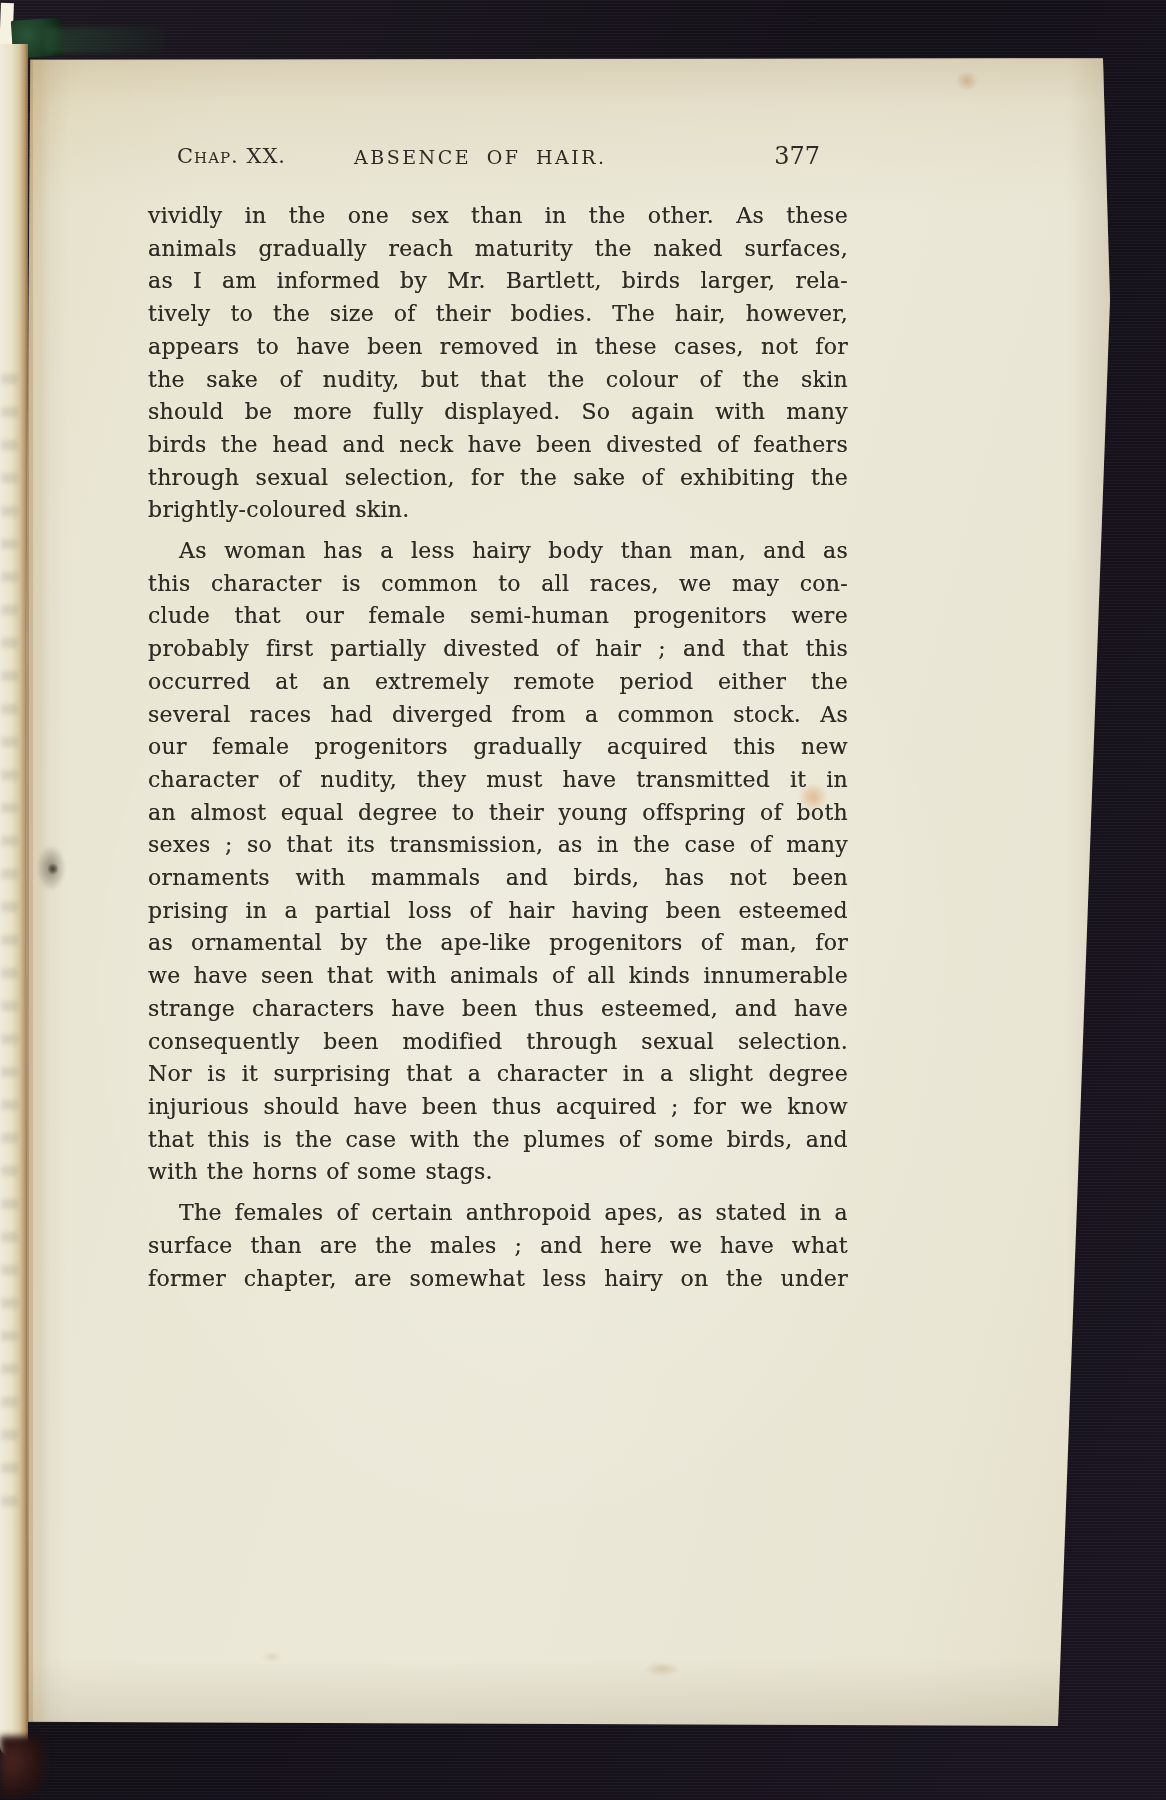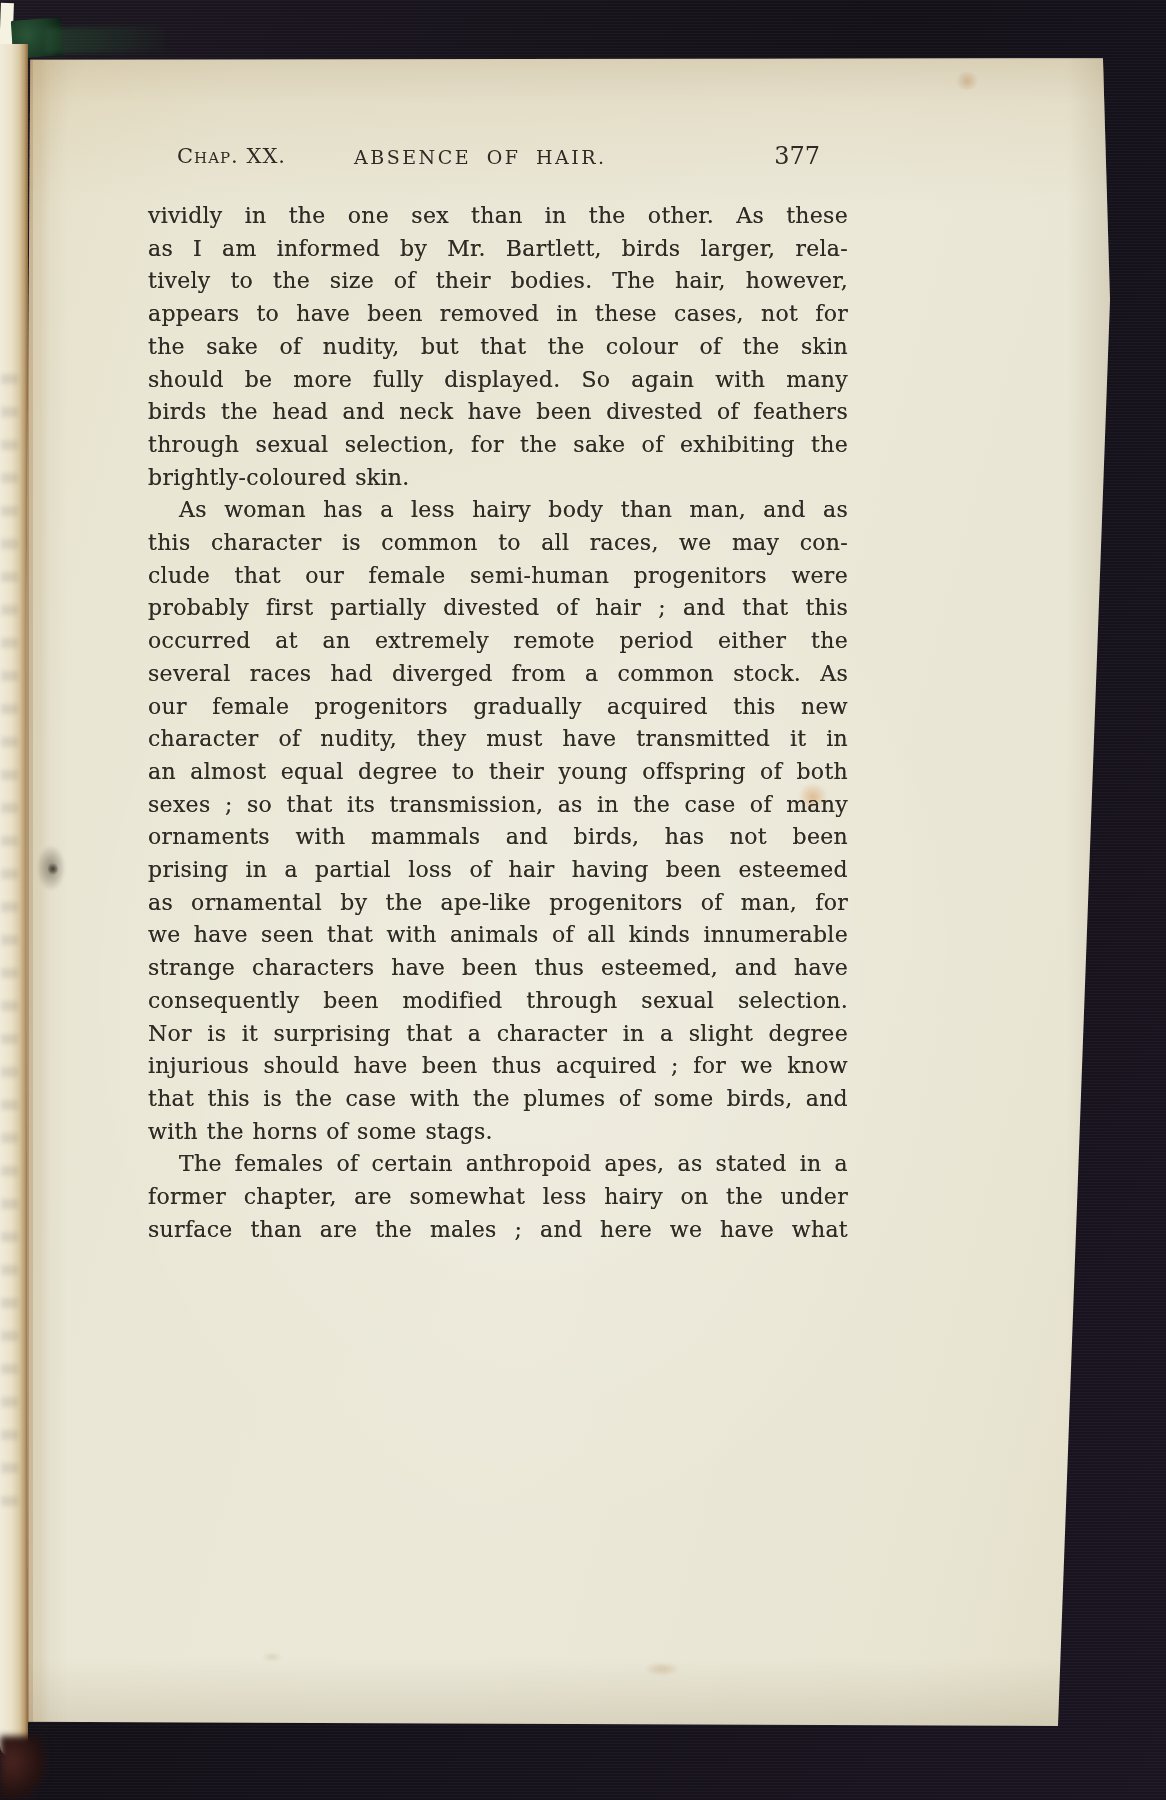--- a/index.html
+++ b/index.html
@@ -103,21 +103,21 @@
   
   .body-text {
     position:absolute; left:122px; top:146px; width:700px;
     font-size:22px; line-height:32.7px;
     letter-spacing:0.3px; word-spacing:1.5px;
     color: var(--ink, #2e2b25);
     text-shadow: 0 0 0.5px rgba(46,43,37,0.65);
   }
   .tline { text-align:justify; text-align-last:justify; }
   .tline.lastline { text-align-last:left; }
-  .tline.indent { text-indent:31px; }
+  .tline.indent { text-indent:31px;margin-top:8px; }
 </style>
 </head>
 <body>
 
 <div class="cloth"></div>
 <div class="white-sliver"></div>
 <div class="green-board"></div>
 <div class="green-smear"></div>
 <div class="prev-pages">
   <div class="showthrough"></div>
@@ -135,20 +135,21 @@
   <div class="spot spot-bottom2"></div>
 
   <header class="running-head">
     <span class="chap">Chap. XX.</span>
     <span class="rtitle">ABSENCE OF HAIR.</span>
     <span class="pagenum">377</span>
   </header>
 
   <main class="body-text">
       <div class="tline">vividly in the one sex than in the other.  As these</div>
+      <div class="tline">animals gradually reach maturity the naked surfaces,</div>
       <div class="tline">as I am informed by Mr. Bartlett, birds larger, rela-</div>
       <div class="tline">tively to the size of their bodies.  The hair, however,</div>
       <div class="tline">appears to have been removed in these cases, not for</div>
       <div class="tline">the sake of nudity, but that the colour of the skin</div>
       <div class="tline">should be more fully displayed.  So again with many</div>
       <div class="tline">birds the head and neck have been divested of feathers</div>
       <div class="tline">through sexual selection, for the sake of exhibiting the</div>
       <div class="tline lastline">brightly-coloured skin.</div>
       <div class="tline indent">As woman has a less hairy body than man, and as</div>
       <div class="tline">this character is common to all races, we may con-</div>
@@ -164,16 +165,16 @@
       <div class="tline">prising in a partial loss of hair having been esteemed</div>
       <div class="tline">as ornamental by the ape-like progenitors of man, for</div>
       <div class="tline">we have seen that with animals of all kinds innumerable</div>
       <div class="tline">strange characters have been thus esteemed, and have</div>
       <div class="tline">consequently been modified through sexual selection.</div>
       <div class="tline">Nor is it surprising that a character in a slight degree</div>
       <div class="tline">injurious should have been thus acquired ; for we know</div>
       <div class="tline">that this is the case with the plumes of some birds, and</div>
       <div class="tline lastline">with the horns of some stags.</div>
       <div class="tline indent">The females of certain anthropoid apes, as stated in a</div>
+      <div class="tline">surface than are the males ; and here we have what</div>
       <div class="tline">former chapter, are somewhat less hairy on the under</div>
-      <div class="tline">surface than are the males ; and here we have what</div>
     </main>
 </div>
 
 </body></html>

